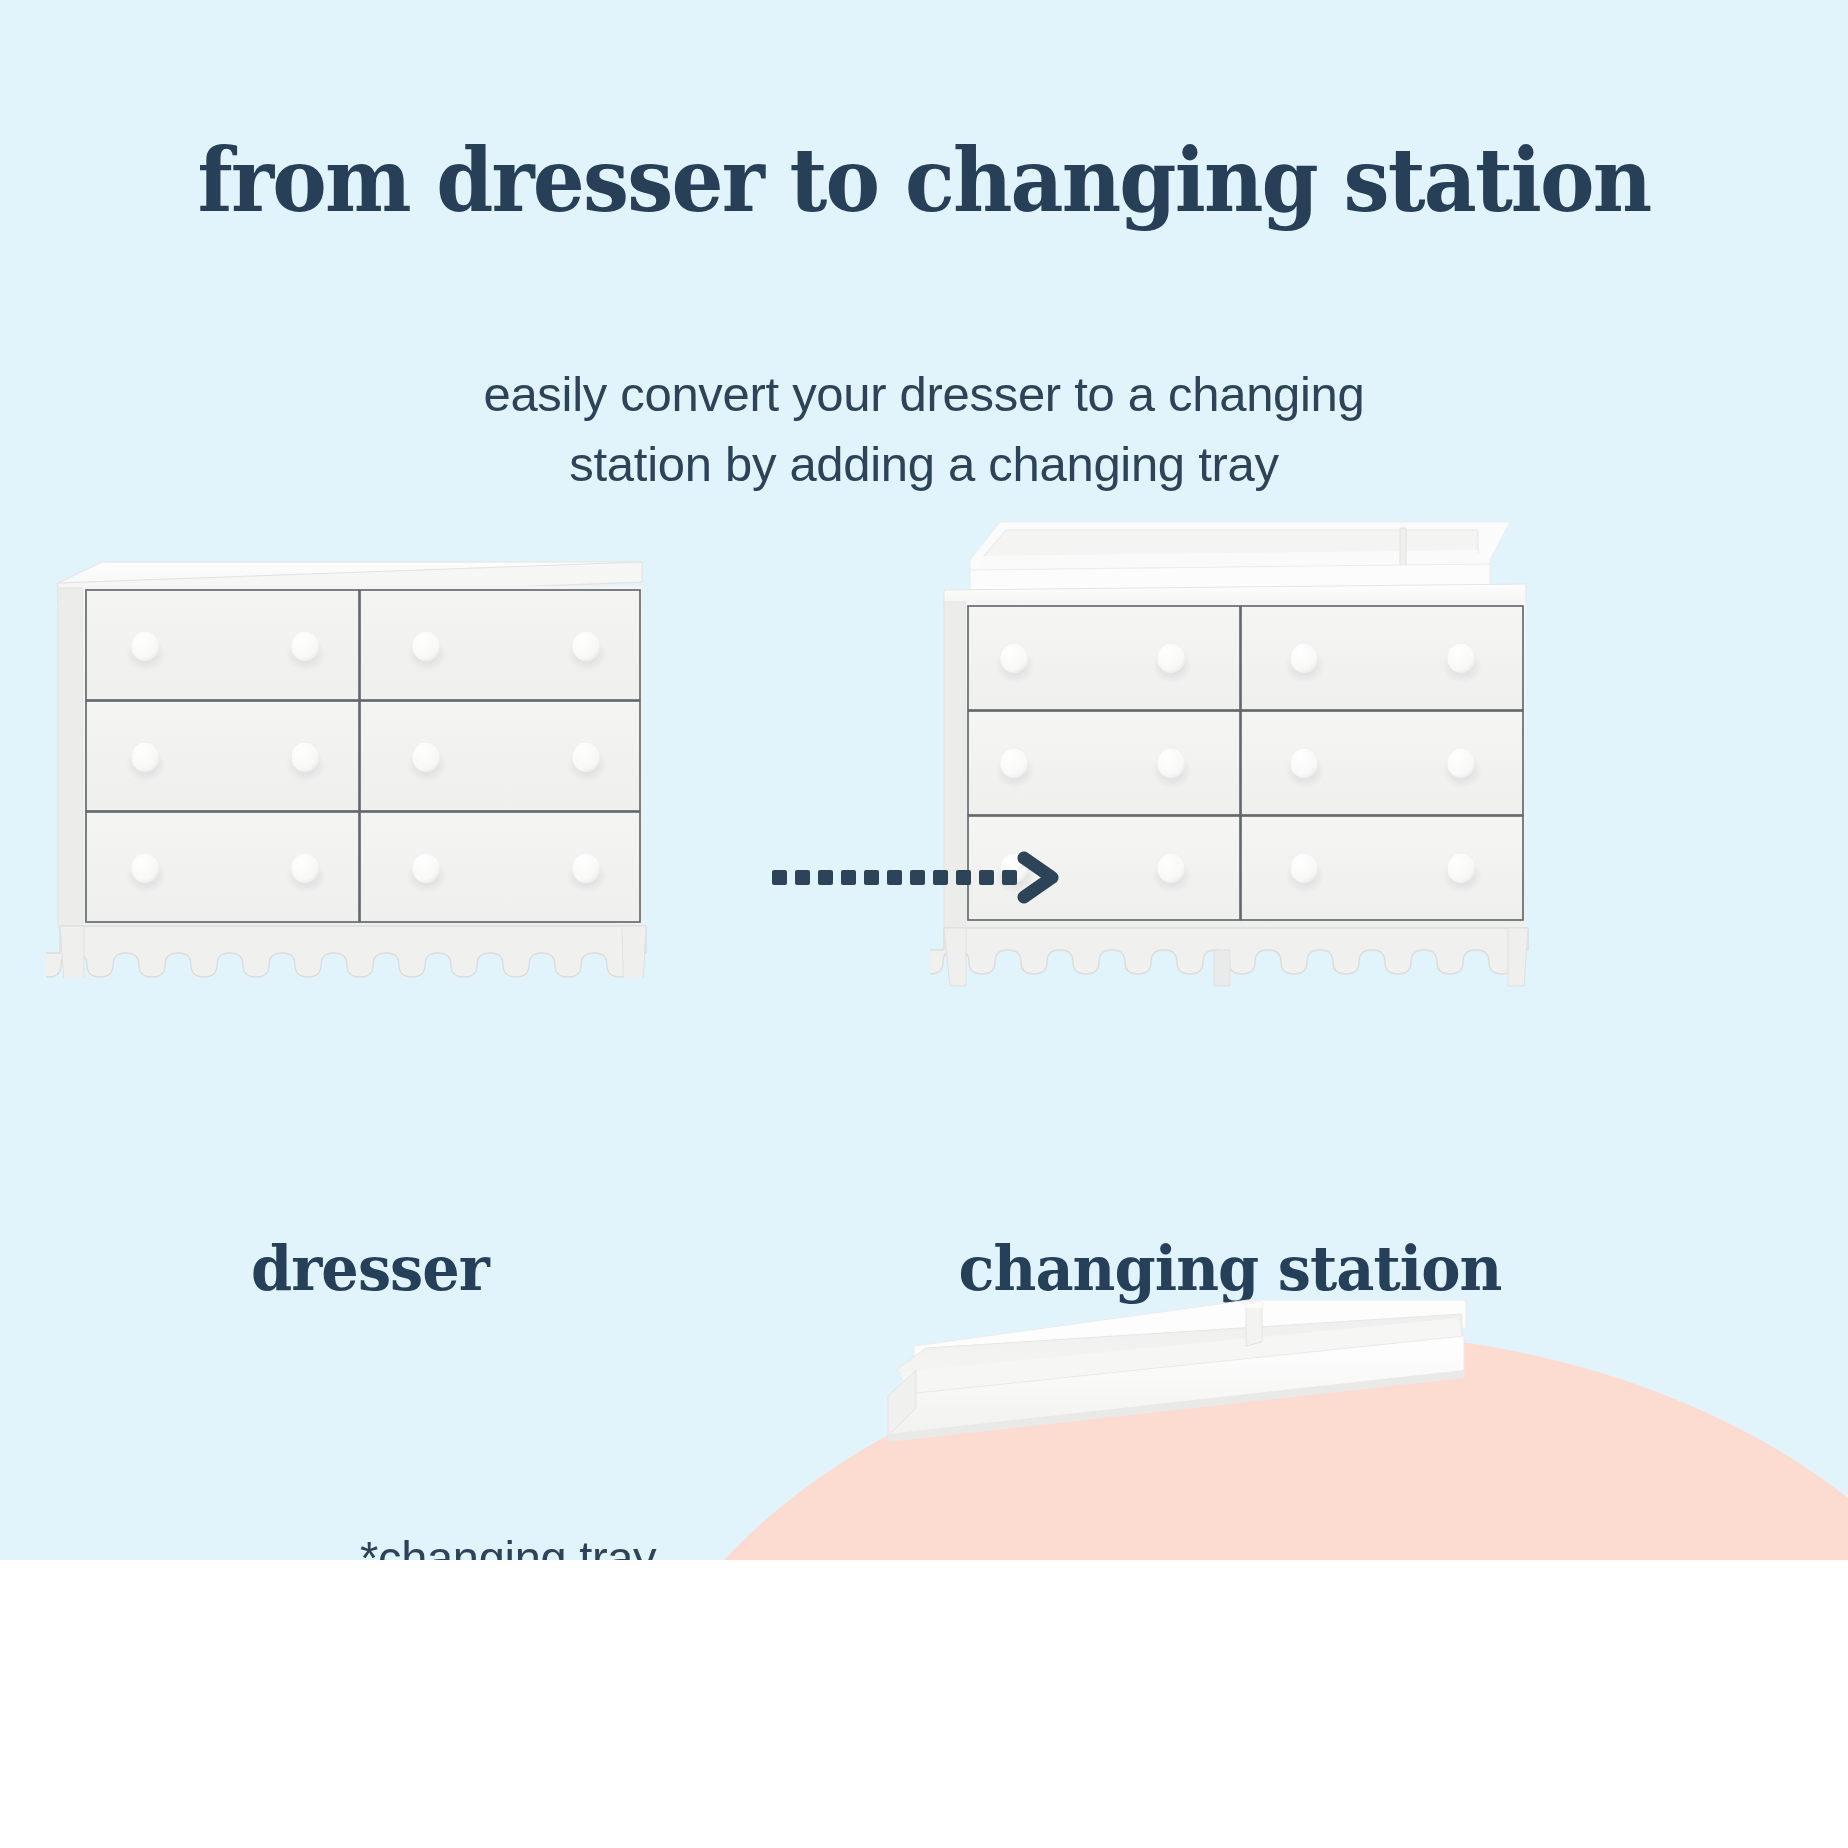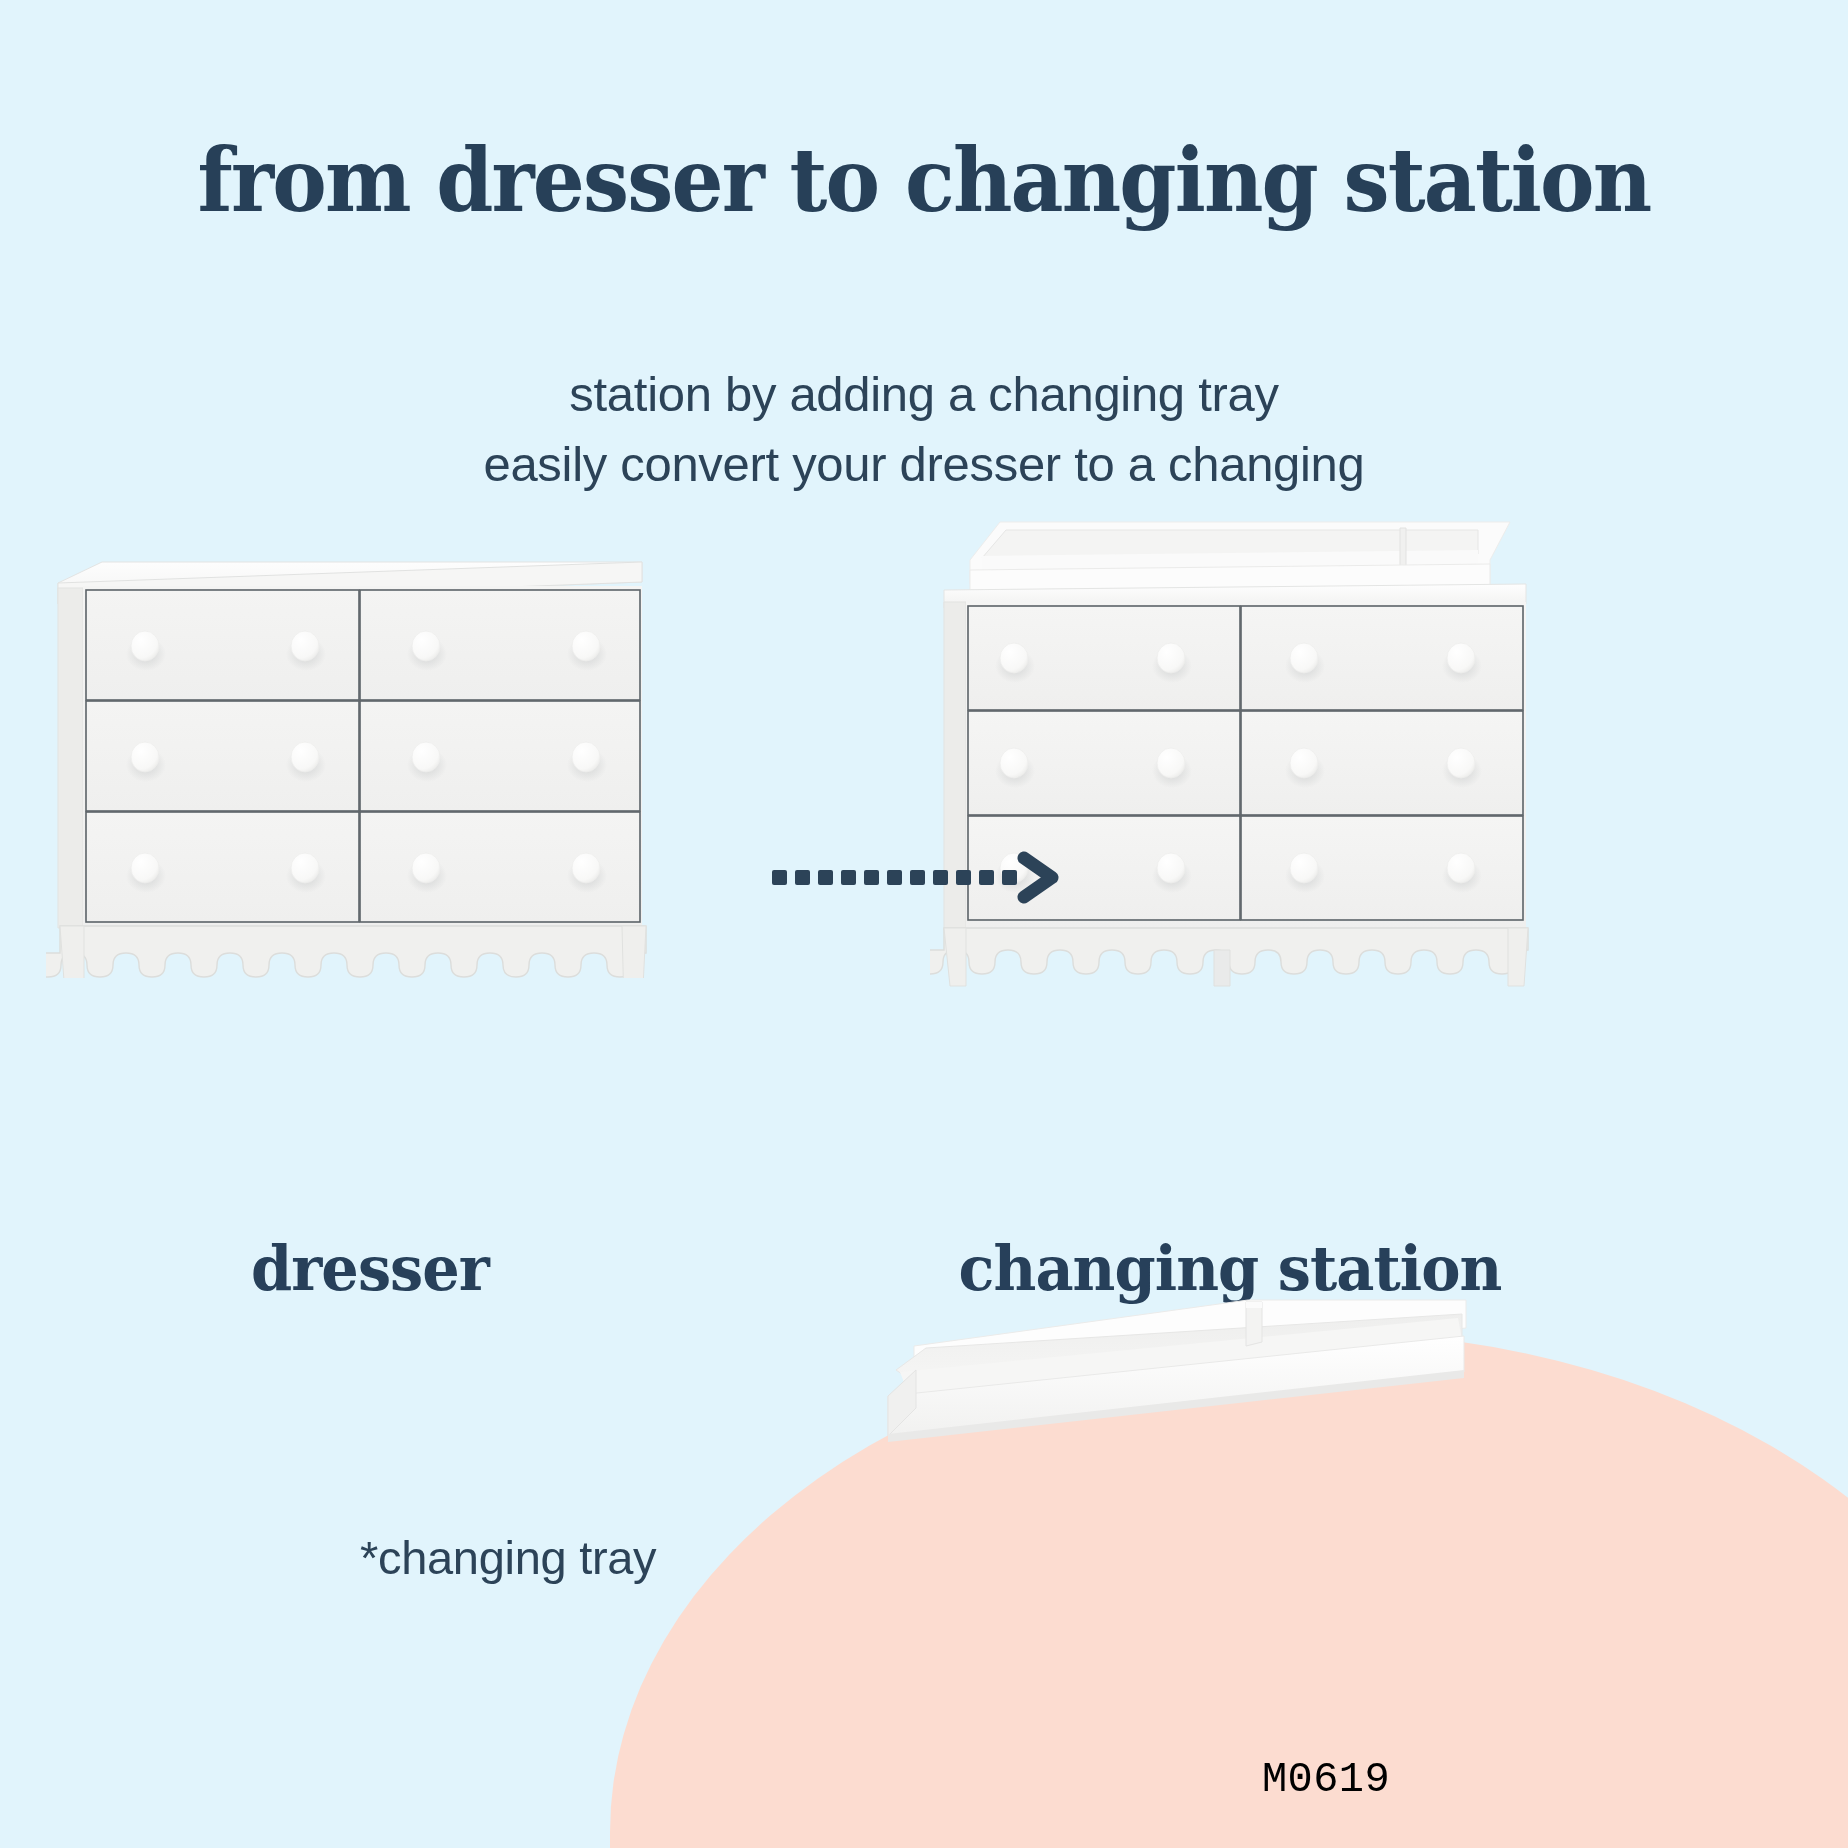--- a/index.html
+++ b/index.html
@@ -3,21 +3,21 @@
 <meta charset="utf-8">
 <style>
   * { box-sizing: border-box; margin: 0; padding: 0; }
   html, body {
     width: 1848px; height: 1848px;
     overflow: hidden;
     font-family: "Liberation Sans", sans-serif;
   }
   #stage {
     position: relative;
-    width: 1848px; height: 1848px;
+    width: 1848px; height: 1560px;
     background: #e1f4fc;
     overflow: hidden;
   }
 
   
   .peach-blob {
     position: absolute;
     left: 610px; top: 1332px;
     width: 1420px; height: 1000px;
     background: #fcdcd0;
@@ -99,22 +99,22 @@
 </head>
 <body>
 
 <div id="stage">
 
   <div class="peach-blob"></div>
 
   <div class="title">from dresser to changing station</div>
 
   <div class="subtitle">
+    <span>easily convert your dresser to a changing</span>
     <span>station by adding a changing tray</span>
-    <span>easily convert your dresser to a changing</span>
   </div>
 
   <div class="furn" style="left:46px; top:528px; width:630px; height:450px;">
     <svg width="630" height="450" viewBox="0 0 630 450" xmlns="http://www.w3.org/2000/svg">
       <defs>
         <linearGradient id="dfront" x1="0" y1="0" x2="0" y2="1">
           <stop offset="0%" stop-color="#f4f4f3"></stop>
           <stop offset="100%" stop-color="#efefee"></stop>
         </linearGradient>
         <linearGradient id="dtop" x1="0" y1="0" x2="0" y2="1">

